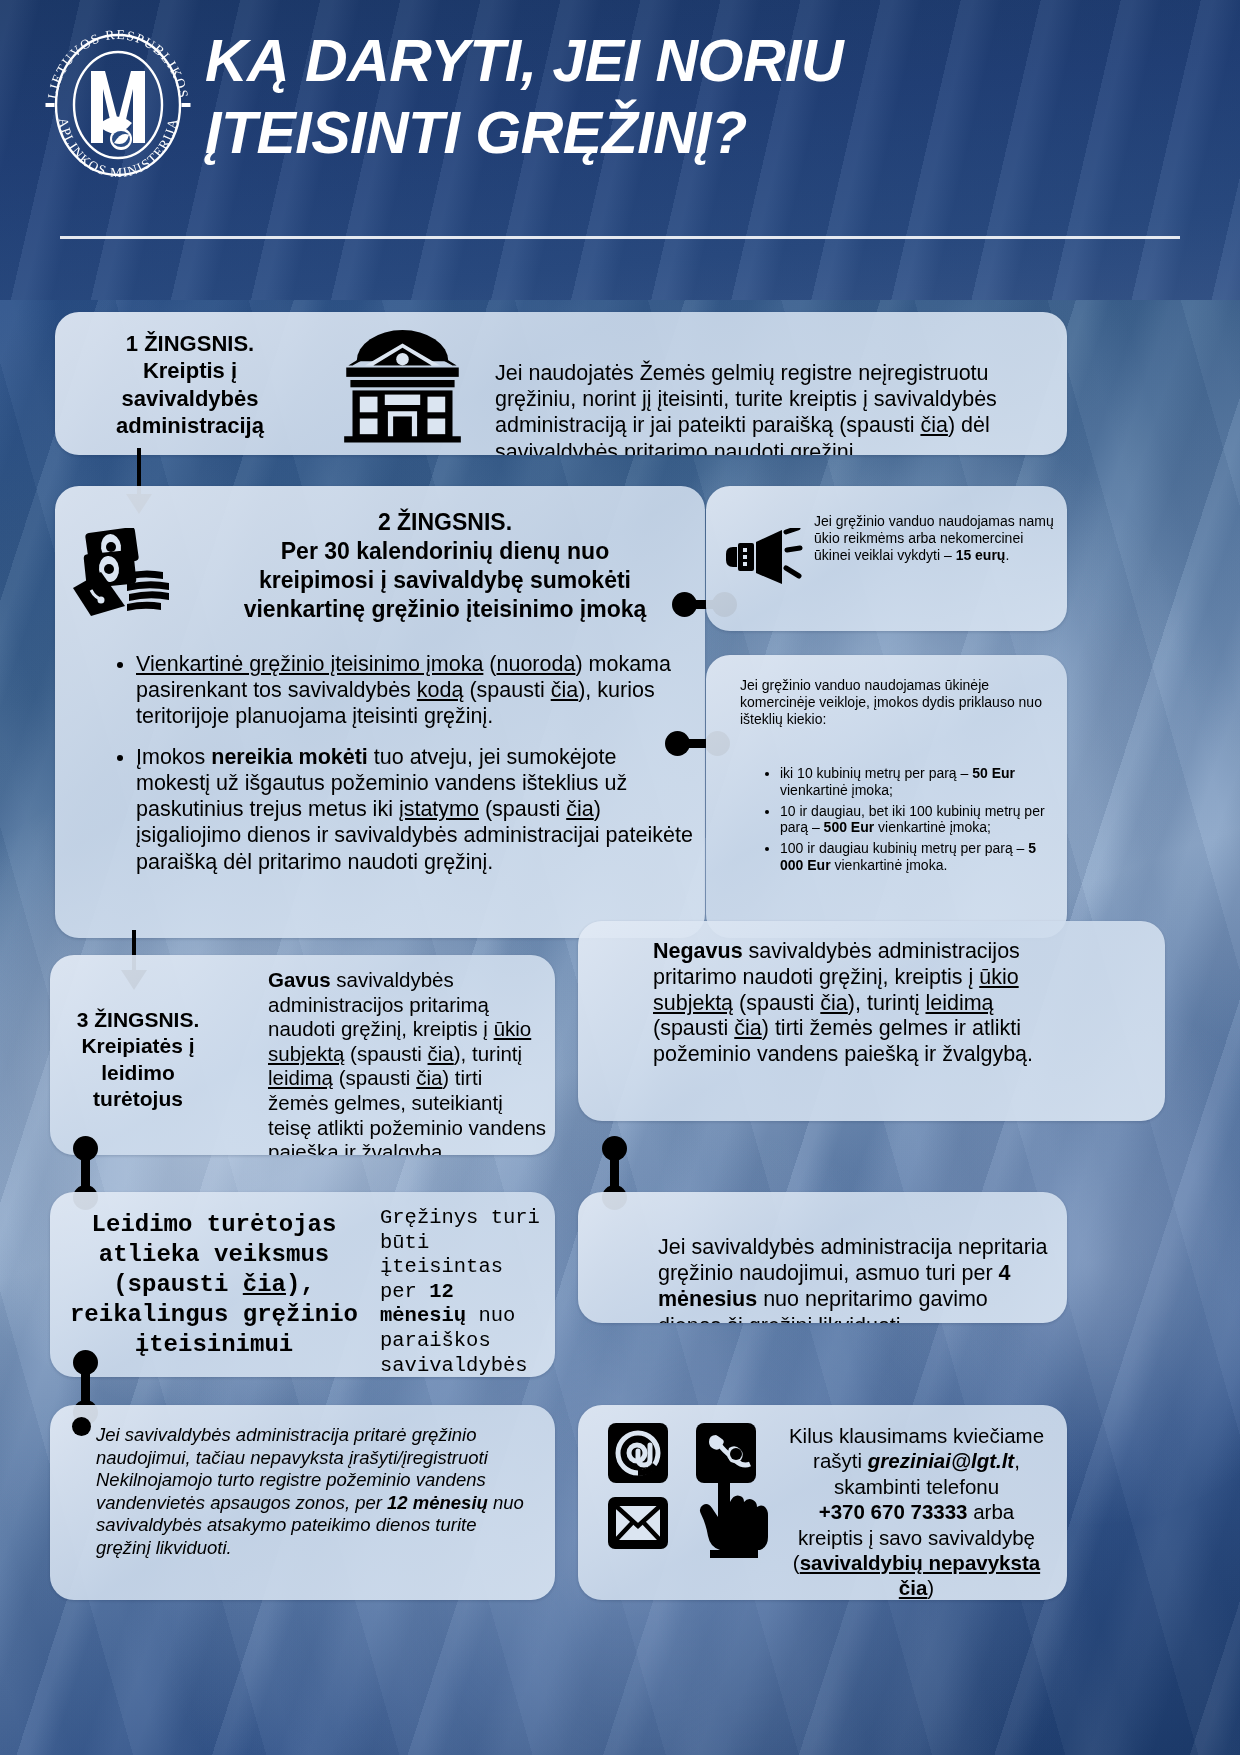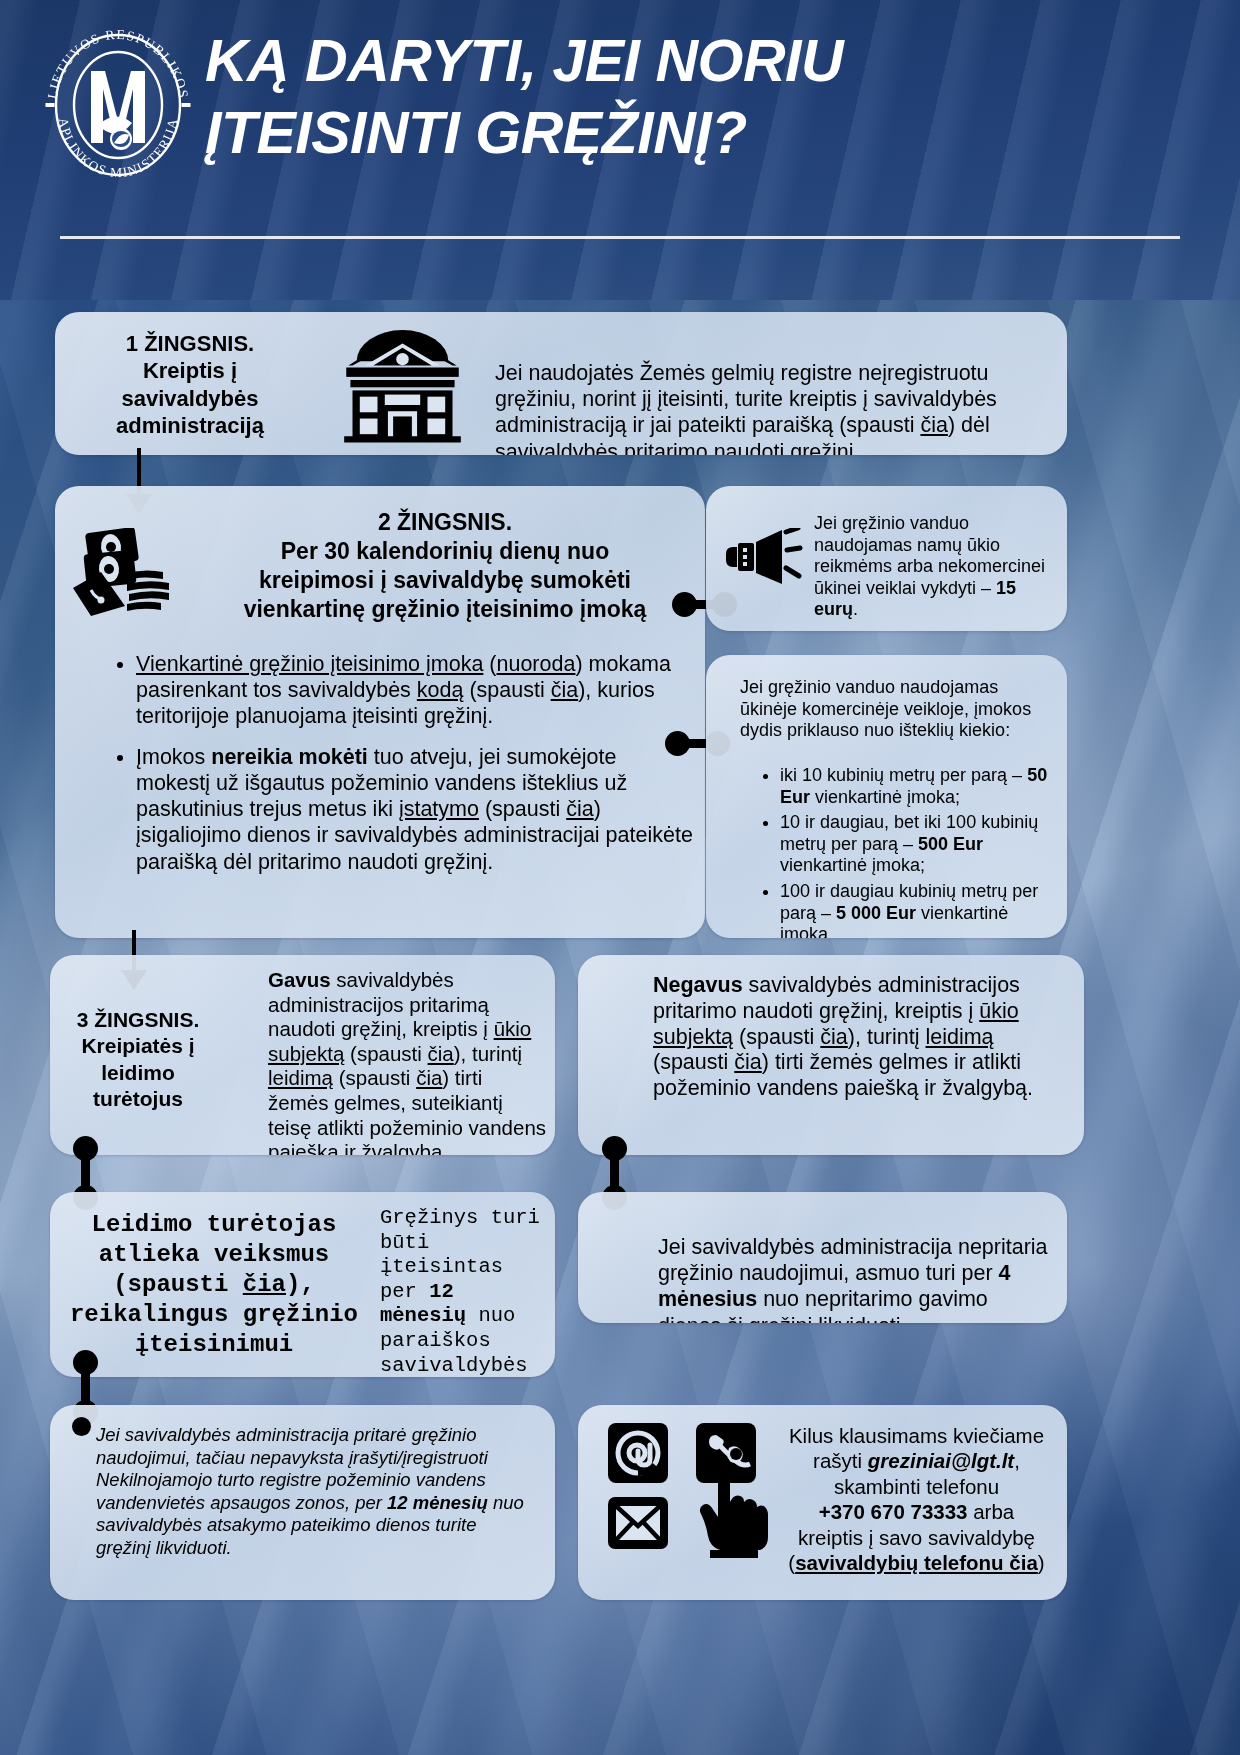--- a/index.html
+++ b/index.html
@@ -72,21 +72,21 @@
   .card {
     position: absolute;
     border-radius: 24px;
     background: linear-gradient(150deg, rgba(226,234,245,0.93) 0%, rgba(205,219,236,0.90) 45%, rgba(215,227,241,0.92) 100%);
     box-shadow: 0 1px 3px rgba(12,30,60,0.18);
     color: #000;
     overflow: hidden;
   }
 
   .body-txt { font-size: 21.5px; line-height: 1.22; }
-  .small-txt { font-size: 18px; line-height: 1.2; }
+  .small-txt { font-size: 14px; line-height: 1.2; }
   .bold { font-weight: bold; }
   .u { text-decoration: underline; }
 
   
   .conn { position: absolute; background: #000; }
   .arrow-down {
     position: absolute; width: 0; height: 0;
     border-left: 13px solid transparent;
     border-right: 13px solid transparent;
     border-top: 20px solid #000;
@@ -266,21 +266,21 @@
     <div>3 ŽINGSNIS.</div>
     <div>Kreipiatės į</div>
     <div>leidimo</div>
     <div>turėtojus</div>
   </div>
   <div class="body-txt" style="position:absolute; left:218px; top:13px; width:280px; font-size:20.5px; line-height:1.2;">
     <span class="bold">Gavus</span><span> savivaldybės administracijos pritarimą naudoti gręžinį, kreiptis į </span><span class="u">ūkio subjektą</span><span> (spausti </span><span class="u">čia</span><span>), turintį </span><span class="u">leidimą</span><span> (spausti </span><span class="u">čia</span><span>) tirti žemės gelmes, suteikiantį teisę atlikti požeminio vandens paiešką ir žvalgybą.</span>
   </div>
 </div>
 
-<div class="card" style="left:578px; top:955px; width:506px; height:200px;">
+<div class="card" style="left:578px; top:921px; width:587px; height:200px;">
   <div class="body-txt" style="position:absolute; left:75px; top:18px; width:400px; font-size:21.5px; line-height:1.2;">
     <span class="bold">Negavus</span><span> savivaldybės administracijos pritarimo naudoti gręžinį, kreiptis į </span><span class="u">ūkio subjektą</span><span> (spausti </span><span class="u">čia</span><span>), turintį </span><span class="u">leidimą</span><span> (spausti </span><span class="u">čia</span><span>) tirti žemės gelmes ir atlikti požeminio vandens paiešką ir žvalgybą.</span>
   </div>
 </div>
 
 <div class="dot" style="left:73px; top:1136px;"></div>
 <div class="conn" style="left:81px; top:1145px; width:9px; height:50px;"></div>
 <div class="dot" style="left:73px; top:1185px;"></div>
 
 <div class="dot" style="left:602px; top:1136px;"></div>
@@ -363,16 +363,16 @@
     <div>Kilus klausimams kviečiame</div>
     <div>
       <span>rašyti </span><span class="bold" style="font-style:italic;">greziniai@lgt.lt</span><span>,</span>
     </div>
     <div>skambinti telefonu</div>
     <div>
       <span class="bold">+370 670 73333</span><span> arba</span>
     </div>
     <div>kreiptis į savo savivaldybę</div>
     <div>
-      <span>(</span><span class="bold u">savivaldybių telefonu čia</span><span>)</span>
+      <span>(</span><span class="bold u">savivaldybių nepavyksta čia</span><span>)</span>
     </div>
   </div>
 </div>
 
 </body></html>

